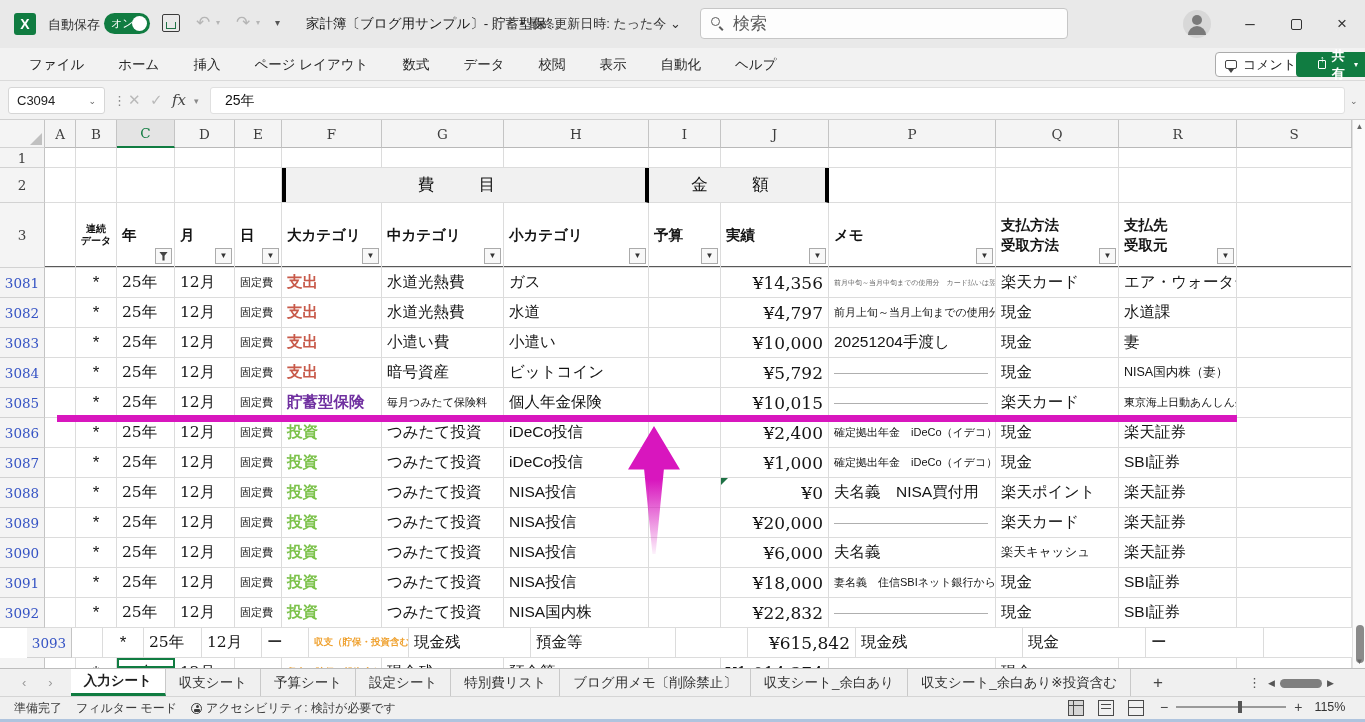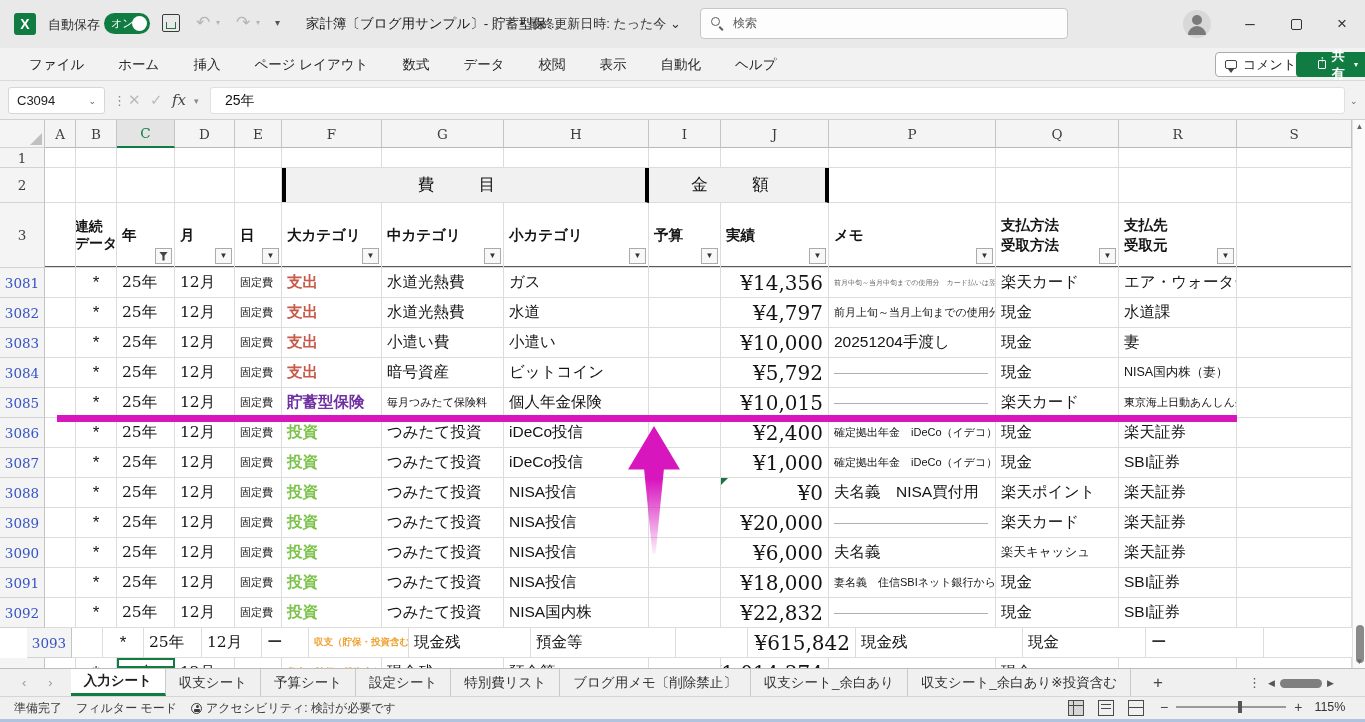--- a/index.html
+++ b/index.html
@@ -12,21 +12,21 @@
   .autosave-label { position:absolute; left:48px; top:16px; font-size:13px; color:#333; }
   .toggle { position:absolute; left:104px; top:13px; width:46px; height:21px; background:#107C41; border-radius:11px; color:#fff; font-size:11px; display:flex; align-items:center; padding-left:7px; }
   .toggle .knob { position:absolute; right:3px; top:3px; width:15px; height:15px; background:#fff; border-radius:50%; }
   .qat-save { position:absolute; left:162px; top:14px; width:18px; height:18px; border:1.5px solid #3a3a3a; border-radius:2px; }
   .qat-save:after { content:""; position:absolute; left:3px; top:7px; width:8px; height:6px; border:1.5px solid #217346; border-top:none; }
   .qat-btn { position:absolute; top:12px; font-size:17px; color:#B5B5B5; }
   .qat-caret { position:absolute; top:18px; font-size:8px; color:#B5B5B5; }
   .qat-more { position:absolute; left:275px; top:17px; font-size:10px; color:#555; }
   .doc-title { position:absolute; left:306px; top:15px; font-size:13.5px; color:#1a1a1a; white-space:nowrap; }
   .doc-updated { position:absolute; left:520px; top:15px; font-size:13px; color:#333; white-space:nowrap; }
-  #searchbox { position:absolute; left:700px; top:8px; width:368px; height:31px; background:#FDFDFD; border:1px solid #C6C6C6; border-radius:4px; display:flex; align-items:center; padding-left:32px; color:#5c5c5c; font-size:12px; }
+  #searchbox { position:absolute; left:700px; top:8px; width:368px; height:31px; background:#FDFDFD; border:1px solid #C6C6C6; border-radius:4px; display:flex; align-items:center; padding-left:32px; color:#5c5c5c; font-size:17px; }
   .lens { position:absolute; left:711px; top:17px; width:9px; height:9px; border:1.6px solid #5c5c5c; border-radius:50%; }
   .lens:after { content:""; position:absolute; left:8px; top:8px; width:5px; height:1.6px; background:#5c5c5c; transform:rotate(45deg); transform-origin:0 0; }
   .avatar { position:absolute; left:1183px; top:10px; width:28px; height:28px; border-radius:50%; background:#D8D8D8; }
   .avatar:before { content:""; position:absolute; left:9px; top:5px; width:10px; height:10px; border-radius:50%; background:#7a7a7a; }
   .avatar:after { content:""; position:absolute; left:5px; top:16px; width:18px; height:9px; border-radius:9px 9px 0 0; background:#7a7a7a; }
   .win-btn { position:absolute; top:0px; width:46px; height:48px; display:flex; align-items:center; justify-content:center; font-size:17px; color:#333; }
   .win-max-glyph { width:11px; height:11px; border:1.3px solid #333; border-radius:2px; }
 
   
   #ribbonrow { position:absolute; left:0; top:48px; width:1365px; height:33px; background:#F2F2F2; border-bottom:1px solid #DADADA; }
@@ -59,32 +59,32 @@
   .gut.blue { color:#3553C4; }
   #col-headers .gut, #col-headers .colhdr { height:28px; }
   .colhdr { background:#F4F4F4; border-right:1px solid #C4C4C4; border-bottom:1px solid #B9B9B9; color:#3E3E3E; font-family:"DejaVu Serif",serif; font-size:13.5px; display:flex; align-items:center; justify-content:center; flex:none; }
   .colhdr.sel { background:#E4E4E4; color:#107C41; border-bottom:2px solid #107C41; }
   .corner { position:relative; }
   .corner:after { content:""; position:absolute; right:2px; bottom:2px; border-left:12px solid transparent; border-bottom:12px solid #C0C0C0; }
   .banner-cell { background:#F1F1F1; justify-content:center; font-size:16.5px; letter-spacing:14px; color:#111; position:relative; }
   .vbar-l { box-shadow:inset 4px 0 0 #000; }
   .vbar-r { border-right:4px solid #000 !important; }
   .hdr { font-weight:bold; font-size:14.5px; position:relative; line-height:1.4; }
-  .hdr-xs { font-size:14px; font-weight:bold; line-height:1.25; justify-content:center; text-align:left; }
+  .hdr-xs { font-size:10px; font-weight:bold; line-height:1.25; justify-content:center; text-align:center; }
   .fbtn { position:absolute; right:2px; bottom:3px; width:17px; height:16px; background:#F8F8F8; border:1px solid #ABABAB; display:flex; align-items:center; justify-content:center; font-size:8px; color:#333; }
   .funnel { width:9px; height:9px; background:#444; clip-path:polygon(0 0,100% 0,62% 48%,62% 100%,38% 100%,38% 48%); }
   .freeze { border-bottom:2px solid #595959; }
   .sz-s { font-size:11px; }
   .sz-xs { font-size:7px; color:#666; }
   .sz-m { font-size:12.5px; }
   .k-expense { color:#C85A4A; font-weight:bold; }
   .k-invest { color:#7CC24B; font-weight:bold; }
   .k-savings { color:#7030A0; font-weight:bold; }
   .k-balance { color:#EFA12F; font-weight:bold; font-size:9.5px; }
-  .num { justify-content:flex-end; font-family:"DejaVu Serif",serif; font-size:20px; }
+  .num { justify-content:flex-end; font-family:"DejaVu Serif",serif; font-size:17px; }
   .datef { font-family:"DejaVu Serif",serif; }
   .star { justify-content:center; font-size:17px; }
   .notecell { position:relative; }
   .notecell:before { content:""; position:absolute; left:0; top:0; border-right:7px solid transparent; border-top:7px solid #1E7145; }
   .selcell { position:absolute; border:2px solid #107C41; background:transparent; z-index:5; }
 
   
   #vscroll { position:absolute; left:1352px; top:120px; width:13px; height:548px; background:#FAFAFA; border-left:1px solid #E1E1E1; }
   #vscroll .arr { position:absolute; left:0; width:13px; text-align:center; font-size:8px; color:#666; }
   #vscroll .thumb { position:absolute; left:2.5px; top:505px; width:8px; height:38px; background:#8A8A8A; border-radius:4px; }

